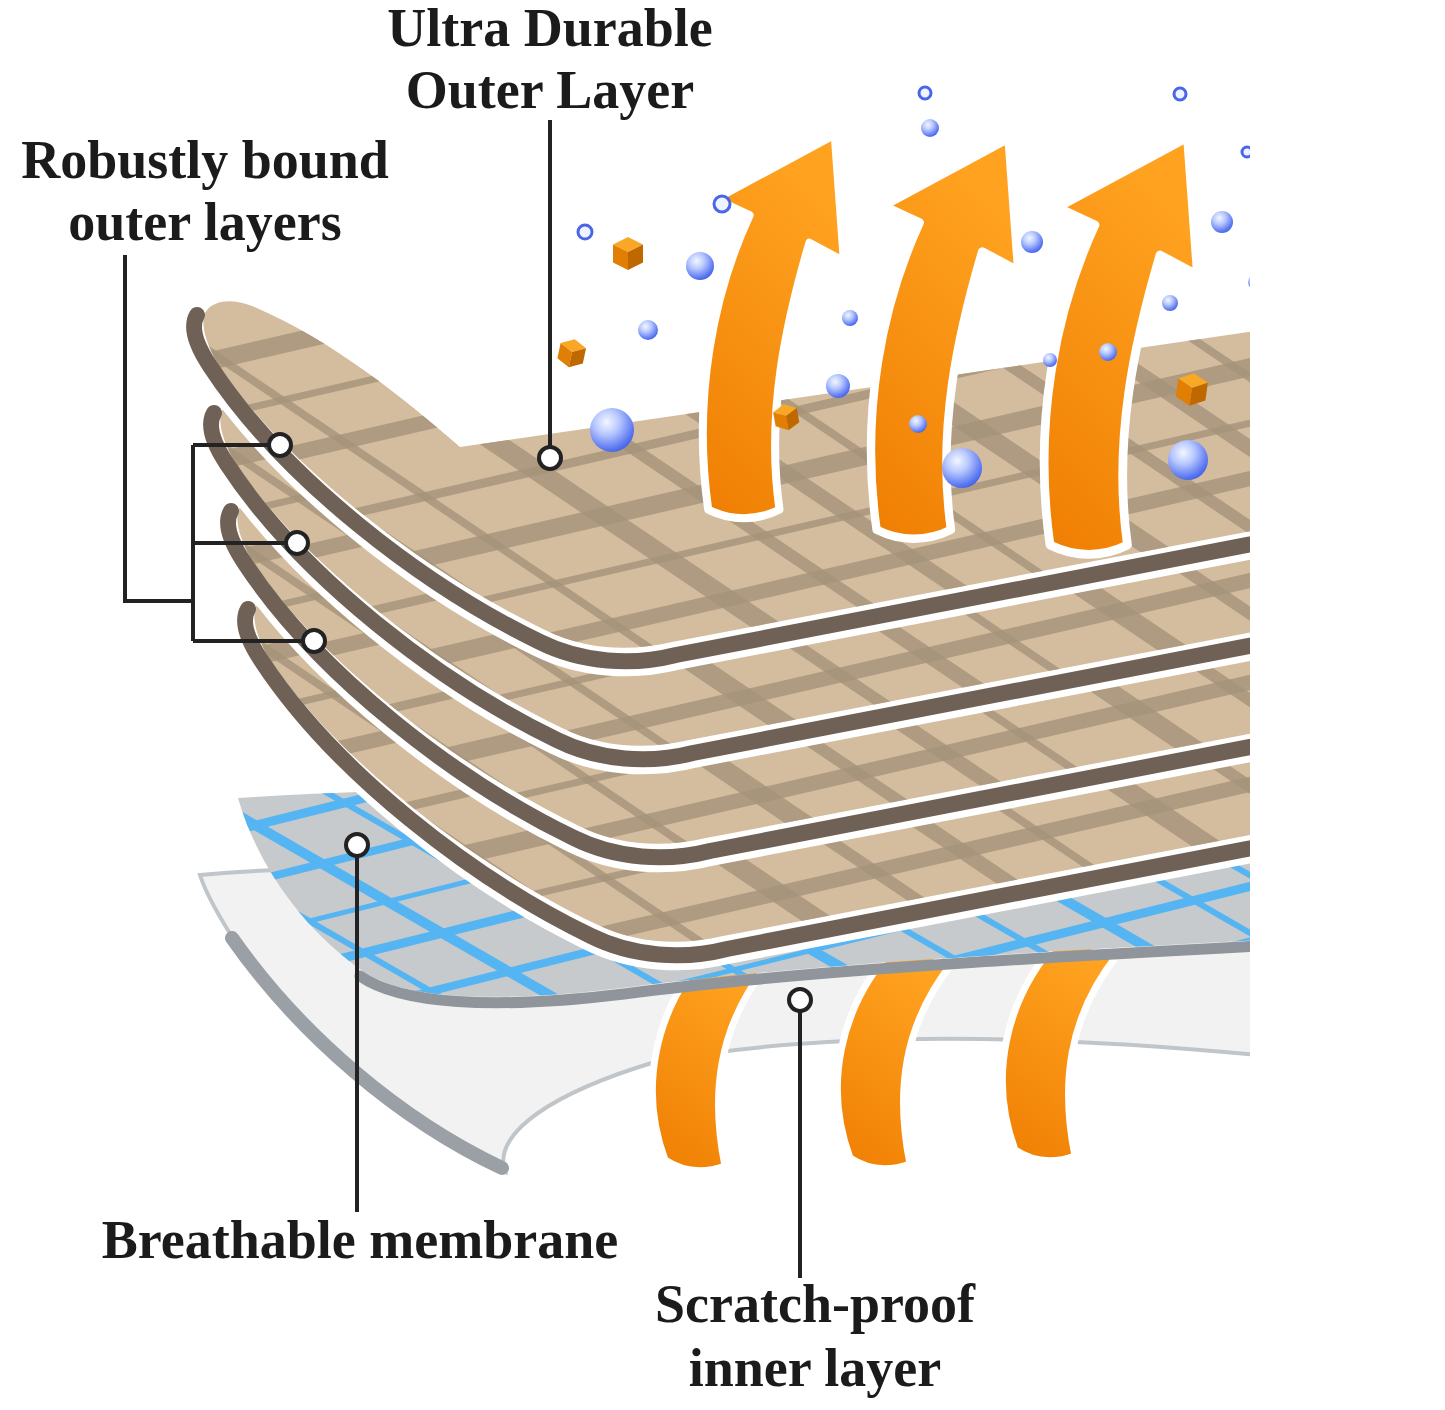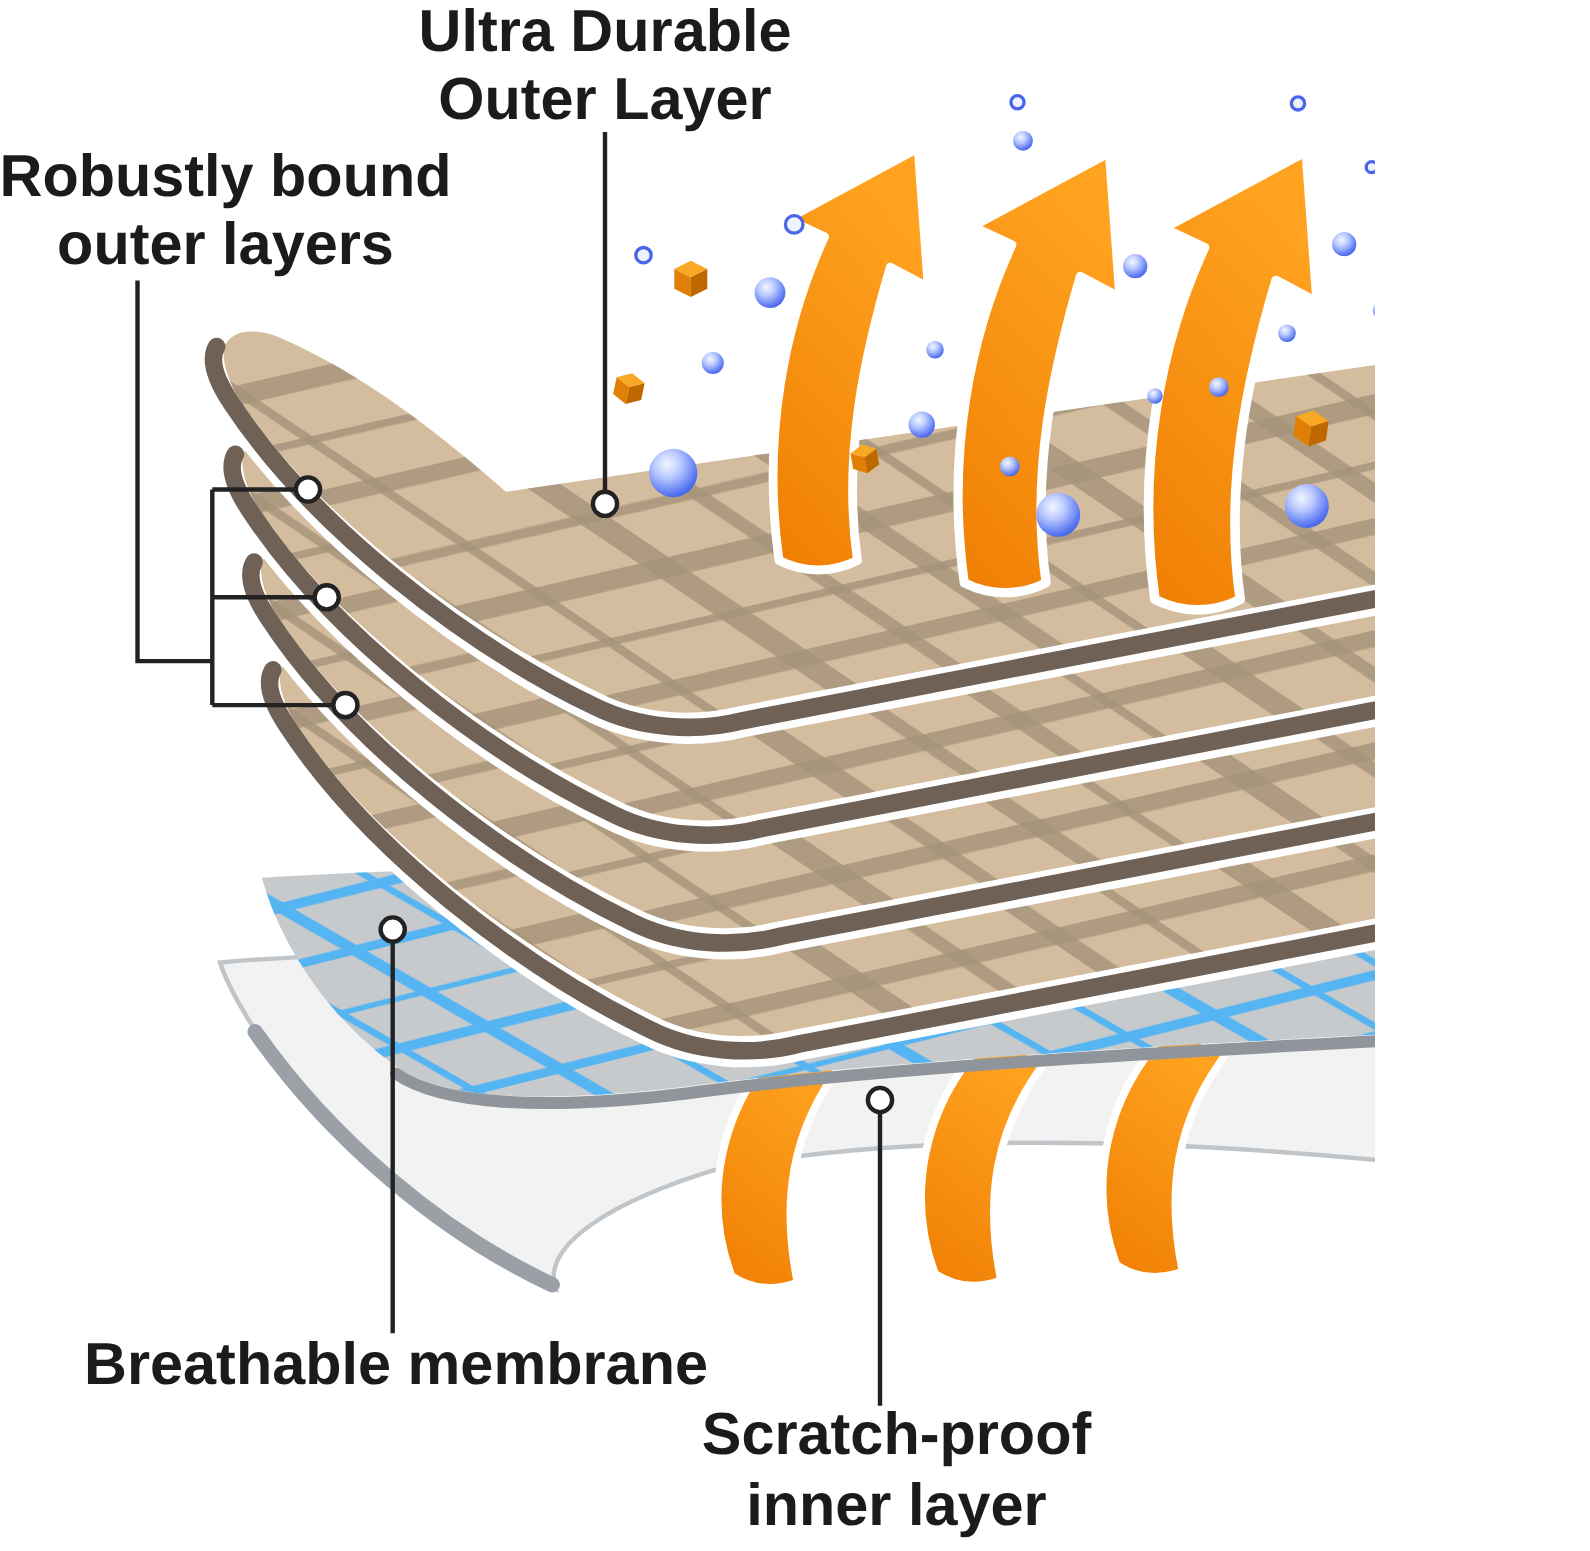--- a/index.html
+++ b/index.html
@@ -1,17 +1,17 @@
 <!DOCTYPE html>
 <html><head>
 <meta charset="utf-8">
 <style>
   html,body{margin:0;padding:0;background:#ffffff;}
   .stage{position:relative;width:1250px;height:1410px;background:#ffffff;overflow:hidden;
-         font-family:Liberation Sans, sans-serif;}
+         font-family:Liberation Serif, serif;}
   svg{position:absolute;left:0;top:0;}
   .face{fill:#d4bd9e;stroke:#ffffff;stroke-width:10;paint-order:stroke;}
   .wA{fill:url(#weaveA);opacity:.8;}
   .wB{fill:url(#weaveB);opacity:.8;}
   .edge{fill:none;stroke:#6f6156;stroke-width:16;stroke-linecap:round;}
   .edgeHalo{fill:none;stroke:#ffffff;stroke-width:30;stroke-linecap:round;}
   .memFace{fill:#c7cacd;}
   .memA{fill:url(#meshA);}
   .memB{fill:url(#meshB);}
   .memEdge{fill:none;stroke:#8f959b;stroke-width:11;stroke-linecap:round;}

